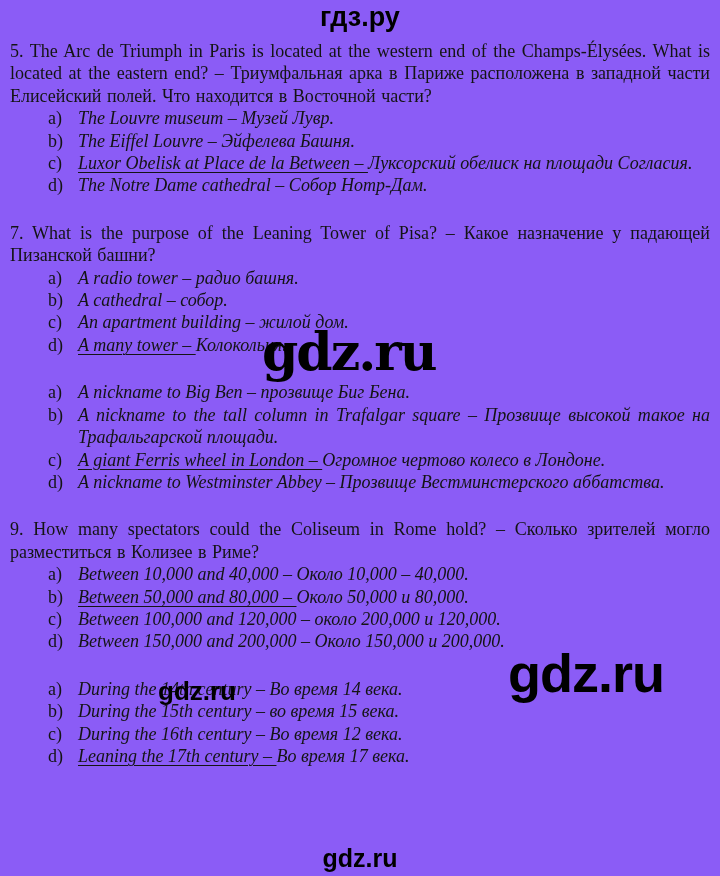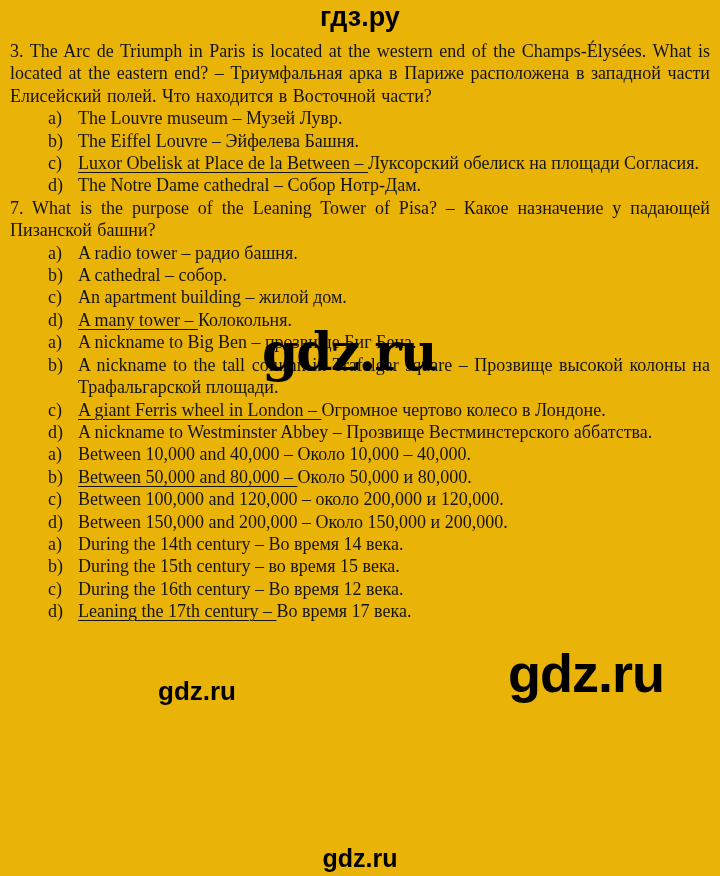--- a/index.html
+++ b/index.html
@@ -3,56 +3,57 @@
 <meta charset="utf-8">
 <style>
   html, body {
     margin: 0; padding: 0;
     background: #ffffff;
   }
   .page {
     position: relative;
     width: 720px;
     height: 876px;
-    background: #eab308;
+    background: #8b5cf6;
     overflow: hidden;
     box-sizing: border-box;
     padding: 0 10px;
     font-family: "Liberation Serif", "DejaVu Serif", serif;
     font-size: 18px;
     line-height: 22.4px;
     color: #141414;
   }
   .logo-top {
     margin-top: 2px;
     margin-bottom: 7px;
     text-align: center;
     font-family: "Liberation Sans", "DejaVu Sans", sans-serif;
     font-weight: bold;
     font-size: 27px;
     line-height: 31px;
     color: #000000;
   }
-  .q { }
+  .q { margin-top: 25px; }
   .q:first-child { margin-top: 0; }
   .q-text {
     text-align: justify;
     word-spacing: 1px;
   }
   .opt {
     display: flex;
     align-items: flex-start;
   }
   .opt-label {
     flex: 0 0 30px;
     margin-left: 38px;
   }
   .opt-body {
     flex: 1 1 auto;
     text-align: justify;
+    font-style: italic;
   }
   .u {
     text-decoration: underline;
     text-decoration-thickness: 1.4px;
     text-underline-offset: 3px;
   }
   .wm {
     position: absolute;
     color: #000000;
     font-weight: bold;
@@ -87,21 +88,21 @@
   }
 </style>
 </head>
 <body>
 
 <div class="page">
   <div class="logo-top">гдз.ру</div>
 
   <div id="questions">
       <div class="q">
-        <div class="q-text">3. The Arc de Triumph in Paris is located at the western end of the Champs-Élysées. What is located at the eastern end? – Триумфальная арка в Париже расположена в западной части Елисейский полей. Что находится в Восточной части?</div>
+        <div class="q-text">5. The Arc de Triumph in Paris is located at the western end of the Champs-Élysées. What is located at the eastern end? – Триумфальная арка в Париже расположена в западной части Елисейский полей. Что находится в Восточной части?</div>
         <div class="opts">
           <div class="opt">
             <span class="opt-label">a)</span>
             <span class="opt-body">The Louvre museum – Музей Лувр.</span>
           </div>
           <div class="opt">
             <span class="opt-label">b)</span>
             <span class="opt-body">The Eiffel Louvre – Эйфелева Башня.</span>
           </div>
           <div class="opt">
@@ -136,33 +137,34 @@
         </div>
       </div>
       <div class="q">
         <div class="opts">
           <div class="opt">
             <span class="opt-label">a)</span>
             <span class="opt-body">A nickname to Big Ben – прозвище Биг Бена.</span>
           </div>
           <div class="opt">
             <span class="opt-label">b)</span>
-            <span class="opt-body">A nickname to the tall column in Trafalgar square – Прозвище высокой колоны на Трафальгарской площади.</span>
+            <span class="opt-body">A nickname to the tall column in Trafalgar square – Прозвище высокой такое на Трафальгарской площади.</span>
           </div>
           <div class="opt">
             <span class="opt-label">c)</span>
             <span class="opt-body"><span class="u">A giant Ferris wheel in London – </span>Огромное чертово колесо в Лондоне.</span>
           </div>
           <div class="opt">
             <span class="opt-label">d)</span>
             <span class="opt-body">A nickname to Westminster Abbey – Прозвище Вестминстерского аббатства.</span>
           </div>
         </div>
       </div>
       <div class="q">
+        <div class="q-text">9. How many spectators could the Coliseum in Rome hold? – Сколько зрителей могло разместиться в Колизее в Риме?</div>
         <div class="opts">
           <div class="opt">
             <span class="opt-label">a)</span>
             <span class="opt-body">Between 10,000 and 40,000 – Около 10,000 – 40,000.</span>
           </div>
           <div class="opt">
             <span class="opt-label">b)</span>
             <span class="opt-body"><span class="u">Between 50,000 and 80,000 – </span>Около 50,000 и 80,000.</span>
           </div>
           <div class="opt">

